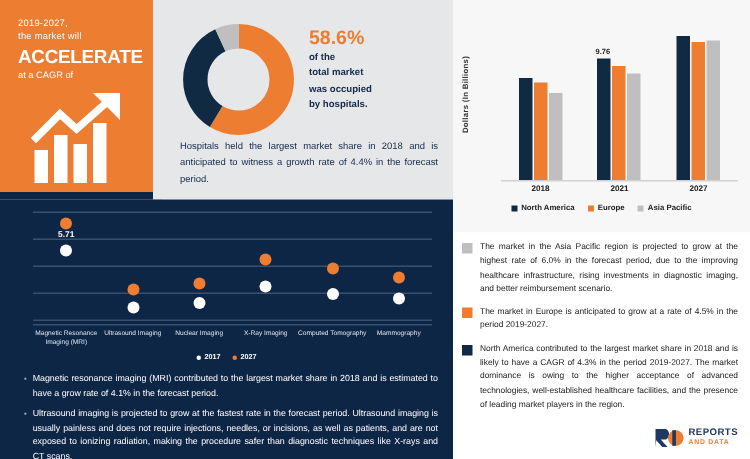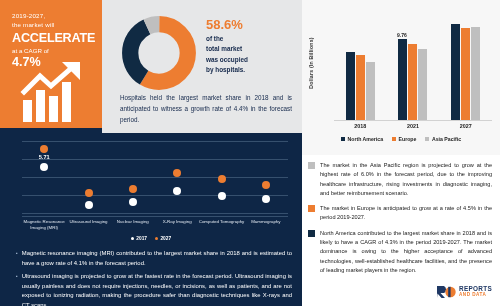--- a/index.html
+++ b/index.html
@@ -130,21 +130,20 @@
 </head>
 <body>
 
 <div class="page">
 
   <div class="panel-accelerate">
     <div class="acc-l1">2019-2027,</div>
     <div class="acc-l1">the market will</div>
     <div class="acc-big">ACCELERATE</div>
     <div class="acc-l3">at a CAGR of</div>
-    <div class="acc-pct">4.7%</div>
 
     <svg class="acc-icon" viewBox="0 0 72 62">
       <rect x="3" y="38" width="9" height="22" fill="#ffffff"></rect>
       <rect x="16" y="28" width="9" height="32" fill="#ffffff"></rect>
       <rect x="29" y="34" width="9" height="26" fill="#ffffff"></rect>
       <rect x="42" y="20" width="9" height="40" fill="#ffffff"></rect>
       <path d="M4 30 L20 14 L31 24 L56 2" stroke="#ffffff" stroke-width="5" fill="none" stroke-linecap="square"></path>
       <path d="M42 0 L60 0 L60 18 Z" fill="#ffffff"></path>
     </svg>
   </div>

